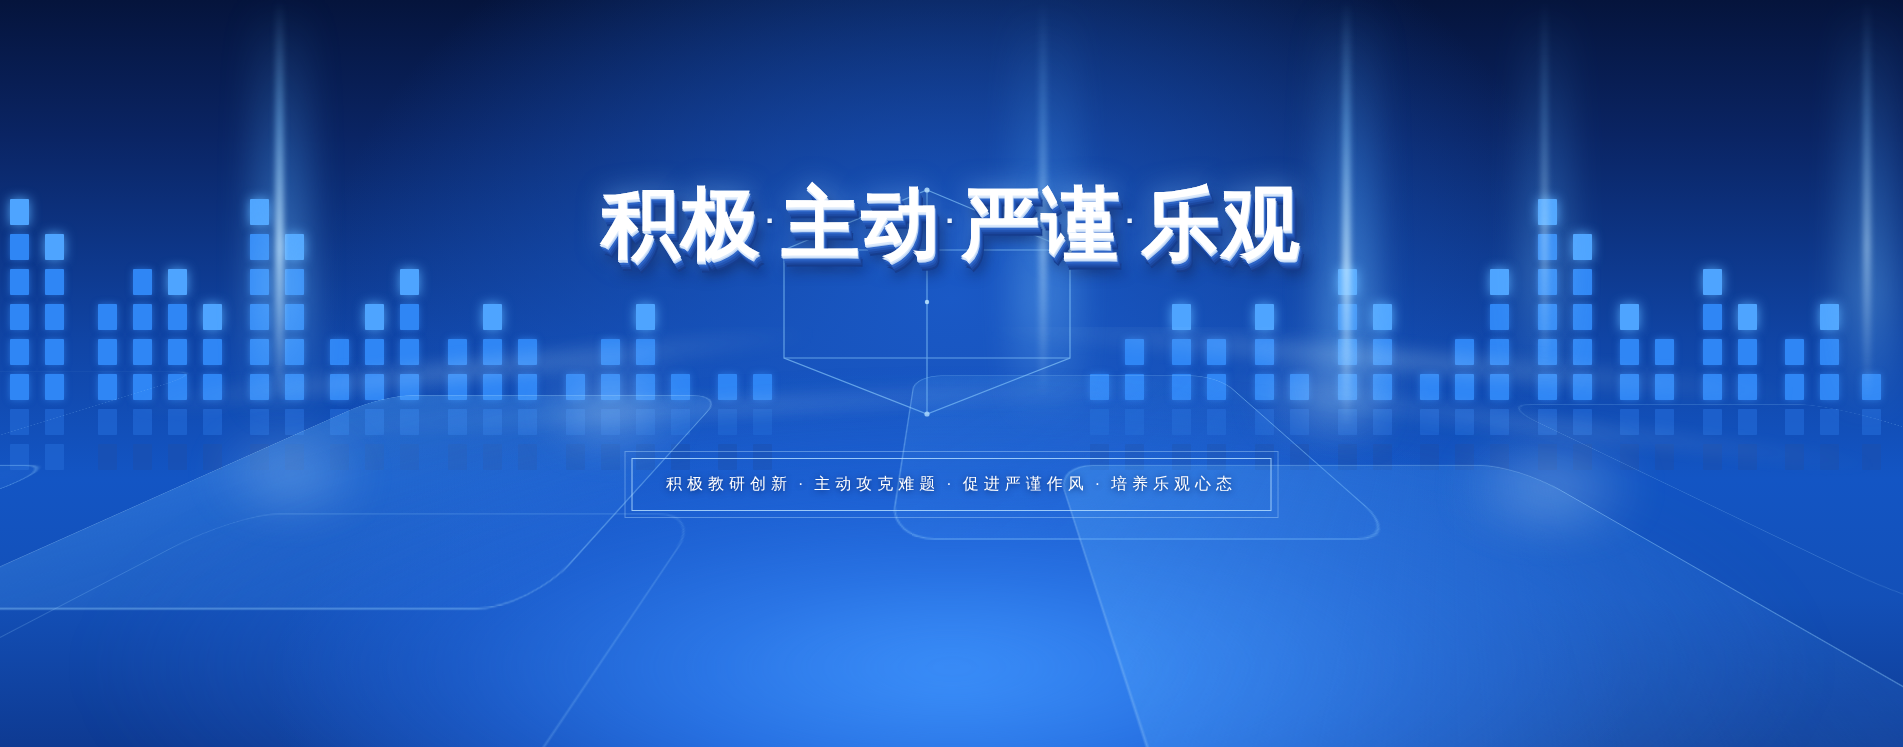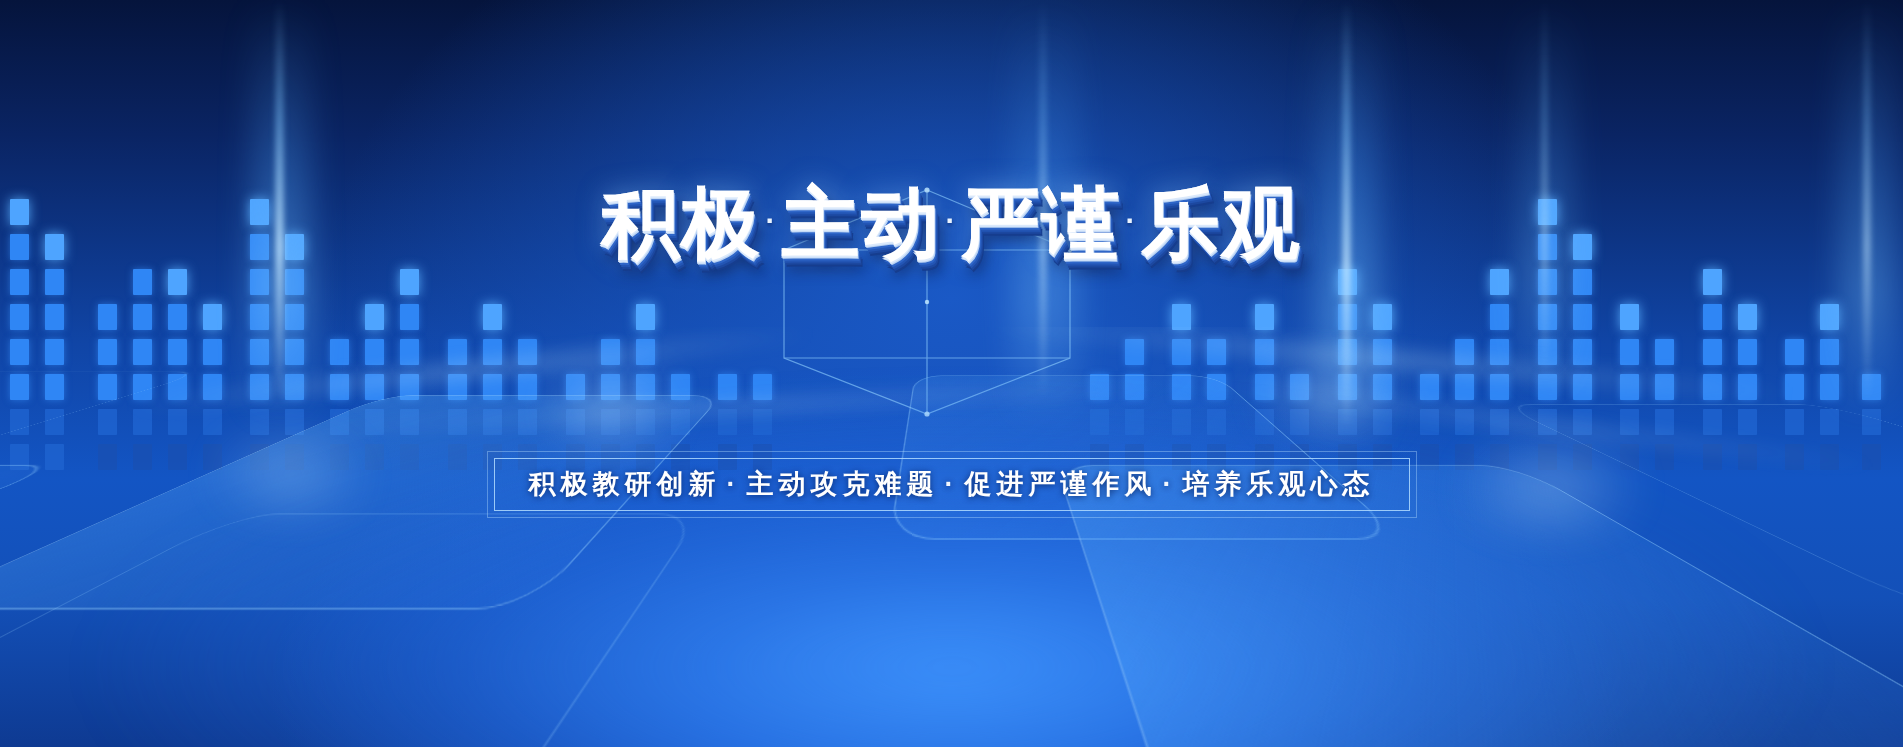--- a/index.html
+++ b/index.html
@@ -105,22 +105,22 @@
   .tag-frame{
     position:relative;
     border:1px solid rgba(178,220,255,.85);
     padding:10px 34px 11px 34px;
   }
   .tag-frame::before{
     content:"";position:absolute;left:-8px;top:-8px;right:-8px;bottom:-8px;
     border:1px solid rgba(178,220,255,.40);
   }
   .tag-text{
-    font-size:27px;line-height:30px;letter-spacing:5px;
-    color:#ffffff;white-space:nowrap;font-weight:bold;
+    font-size:16px;line-height:30px;letter-spacing:5px;
+    color:#ffffff;white-space:nowrap;font-weight:normal;
     text-shadow:0 1px 6px rgba(6,30,90,.85);
   }
   .tag-text .mid{margin:0 6px;opacity:.95;}
 </style>
 </head>
 <body>
 
 <div id="banner">
 
   <div class="skyline">

